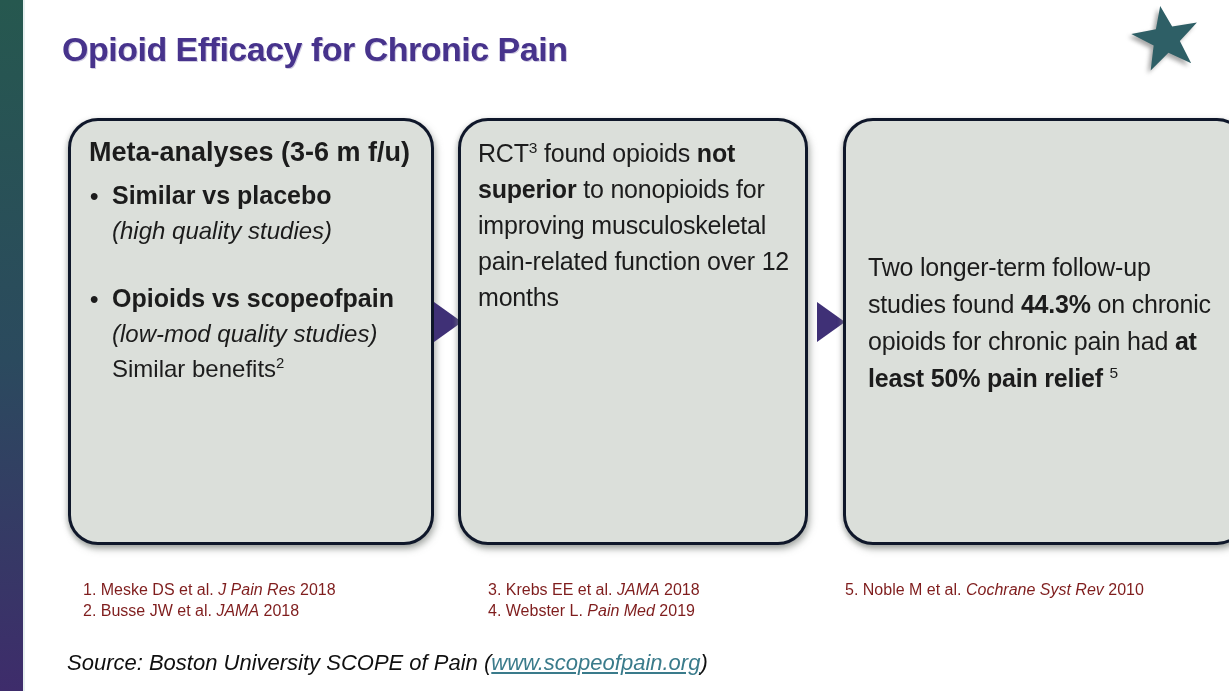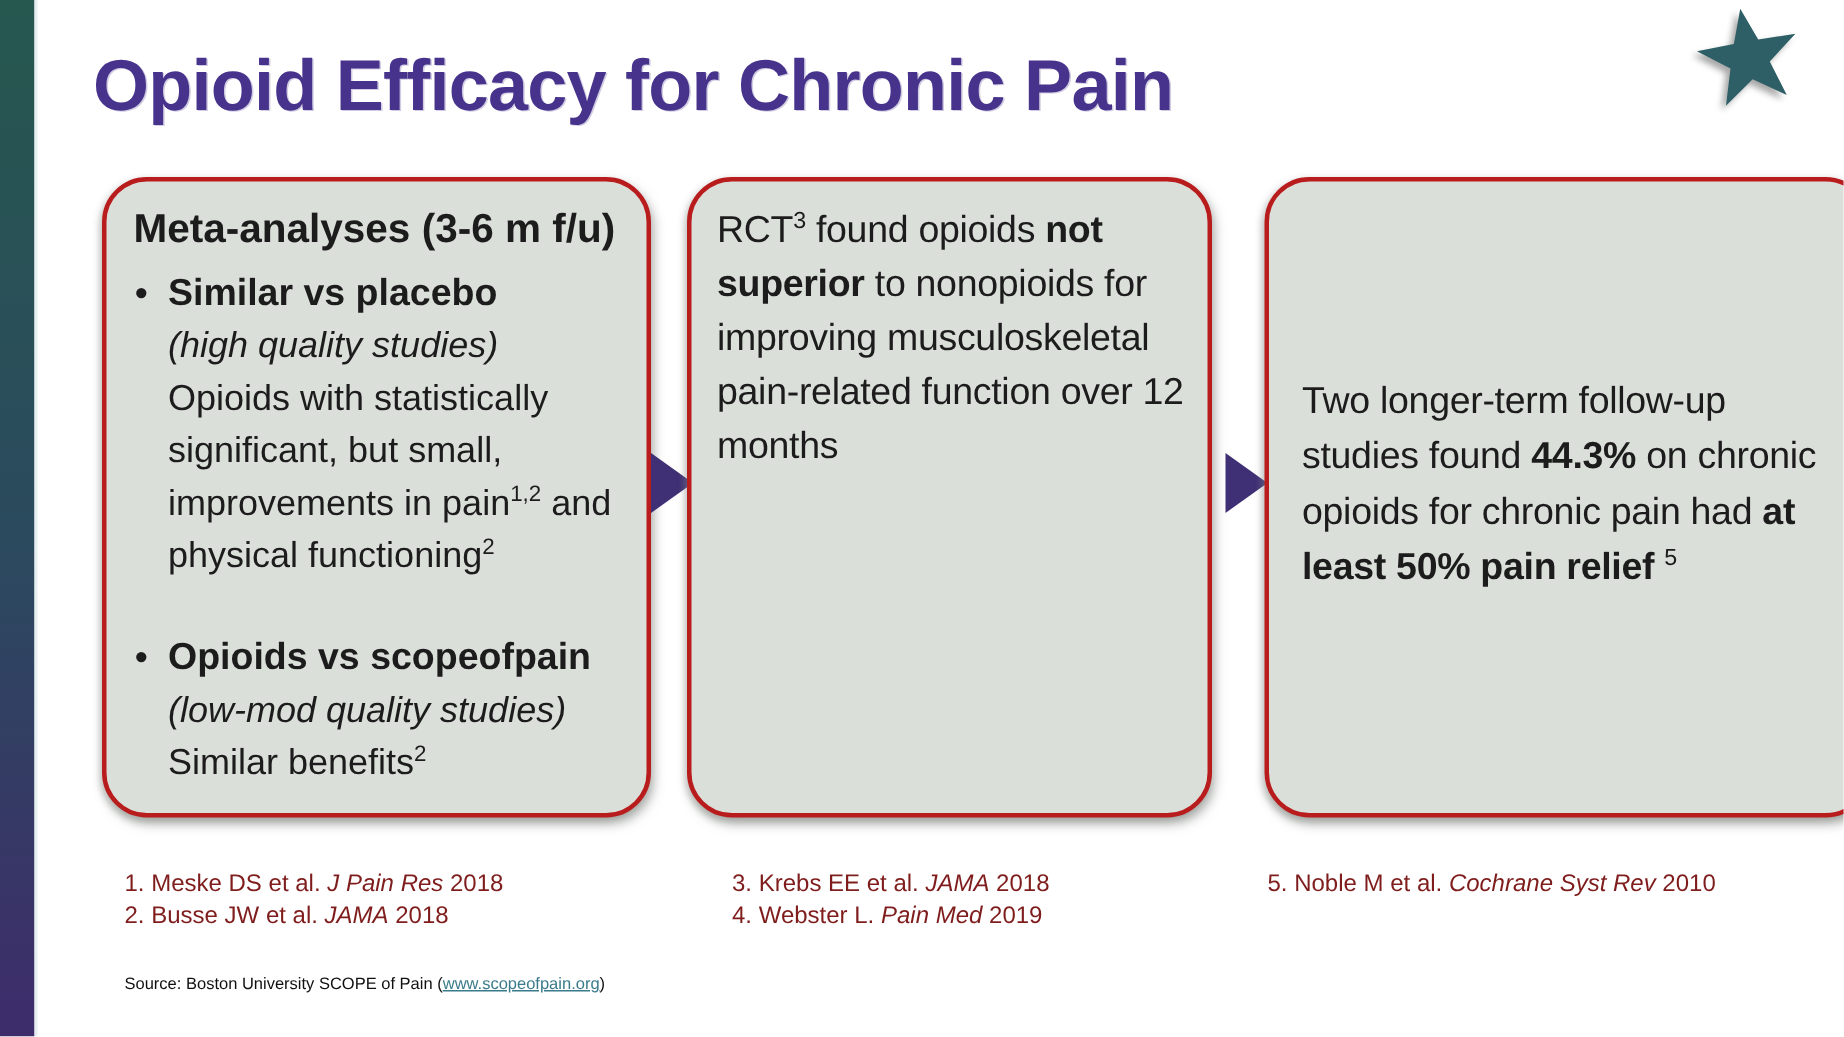--- a/index.html
+++ b/index.html
@@ -13,31 +13,31 @@
     position:relative;background:#ffffff;overflow:hidden;
     font-family:"Liberation Sans", sans-serif;color:var(--text);
   }
   .sidebar{
     position:absolute;left:0;top:0;width:25px;height:691px;
     background:linear-gradient(180deg,var(--sidebar-top) 0%,var(--sidebar-mid) 52%,var(--sidebar-bottom) 100%);
     border-right:2px solid #e7f0f0;
   }
   .slide-title{
     position:absolute;left:62px;top:30px;width:900px;
-    font-size:48px;font-weight:700;letter-spacing:-0.5px;color:var(--title);
+    font-size:34px;font-weight:700;letter-spacing:-0.5px;color:var(--title);
     text-shadow:1px 1px 0 rgba(70,50,140,0.25);
   }
   .star{position:absolute;left:1128px;top:4px;width:76px;height:70px;
     filter:drop-shadow(-3px 3px 2px rgba(60,60,60,0.45));}
   .star polygon{fill:var(--star);}
 
   .card{
     position:absolute;top:118px;height:427px;
     background:var(--card-bg);
-    border:3px solid #b91c1c;border-radius:30px;
+    border:3px solid #0f172a;border-radius:30px;
     box-shadow:2px 4px 7px rgba(110,115,110,0.55), -2px 2px 4px rgba(140,145,140,0.35);
   }
   #card-meta{left:68px;width:366px;padding:14px 10px 0 16px;}
   #card-rct{left:458px;width:350px;padding:14px 14px 0 17px;}
   #card-followup{left:843px;width:404px;display:flex;align-items:center;padding:0 16px 18px 22px;}
 
   .card-heading{font-size:27px;font-weight:700;margin:2px 0 10px 2px;}
   .blist{list-style:none;}
   .bullet-item{position:relative;padding-left:25px;font-size:24px;line-height:35px;}
   .bullet-item::before{content:"\2022";position:absolute;left:3px;top:0;font-weight:700;}
@@ -55,21 +55,21 @@
 
   .arrow{position:absolute;width:0;height:0;
     border-top:20px solid transparent;border-bottom:20px solid transparent;
     border-left:28px solid var(--arrow);}
   #arrow-1{left:434px;top:302px;}
   #arrow-2{left:817px;top:302px;}
 
   .fn{position:absolute;top:579px;font-size:16px;line-height:21px;color:#7f1d1d;}
   #fn-col1{left:83px;} #fn-col2{left:488px;} #fn-col3{left:845px;}
 
-  .source{position:absolute;left:83px;top:650px;font-size:11px;color:#101010;}
+  .source{position:absolute;left:67px;top:650px;font-size:22px;color:#101010;font-style:italic;}
   a.lnk{color:var(--link);text-decoration:underline;cursor:pointer;}
 
   .b{font-weight:700;}
   .i{font-style:italic;}
   sup{font-size:62%;line-height:0;vertical-align:super;}
 </style>
 </head>
 <body>
 
 <div class="sidebar"></div>
@@ -79,21 +79,20 @@
 <svg class="star" viewBox="0 0 100 100" aria-hidden="true">
   <polygon transform="rotate(-10 50 50)" points="50,2 61.8,33.8 97.6,34.5 69,56.2 79.4,90.5 50,70 20.6,90.5 31,56.2 2.4,34.5 38.2,33.8"></polygon>
 </svg>
 
 <div class="card" id="card-meta">
   <div class="card-heading">Meta-analyses (3-6 m f/u)</div>
   <ul class="blist">
     <li class="bullet-item">
       <div class="bullet-title">Similar vs placebo</div>
       <div class="bullet-qual">(high quality studies)</div>
-      <div class="bullet-body"><span>Opioids with statistically significant, but small, improvements in pain</span><sup>1,2</sup><span> and physical functioning</span><sup>2</sup></div>
     </li>
     <li class="bullet-item">
       <div class="bullet-title">Opioids vs scopeofpain</div>
       <div class="bullet-qual">(low-mod quality studies)</div>
       <div class="bullet-body"><span>Similar benefits</span><sup>2</sup></div>
     </li>
   </ul>
 </div>
 
 <div class="arrow" id="arrow-1"></div>

